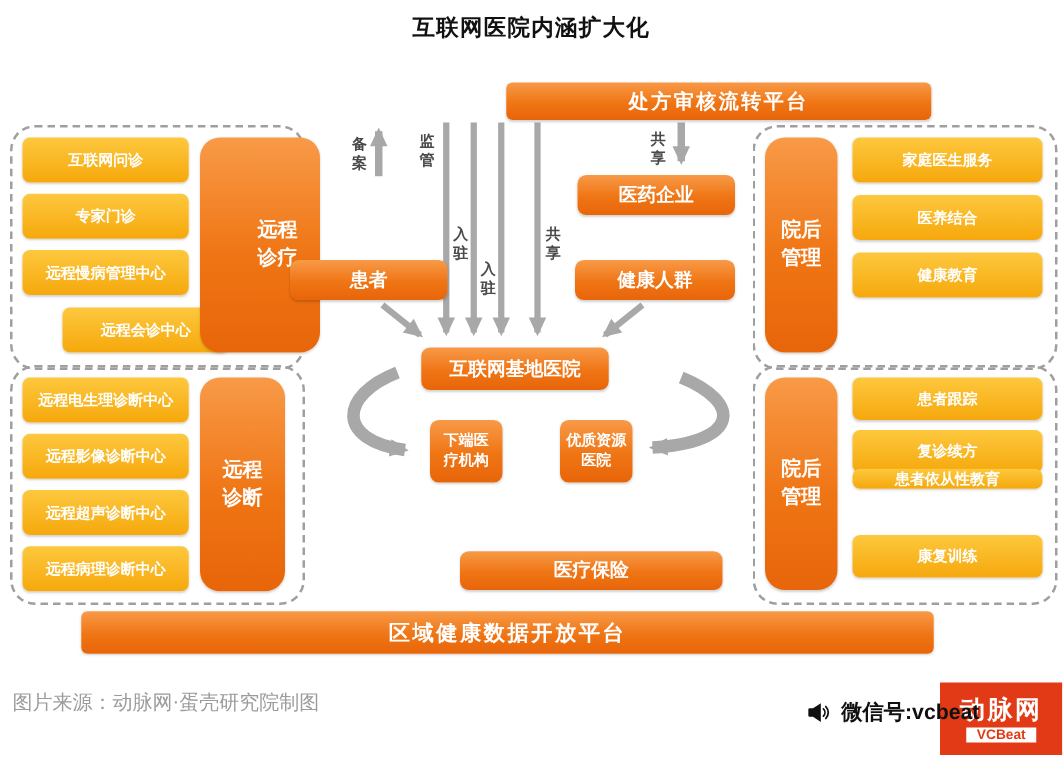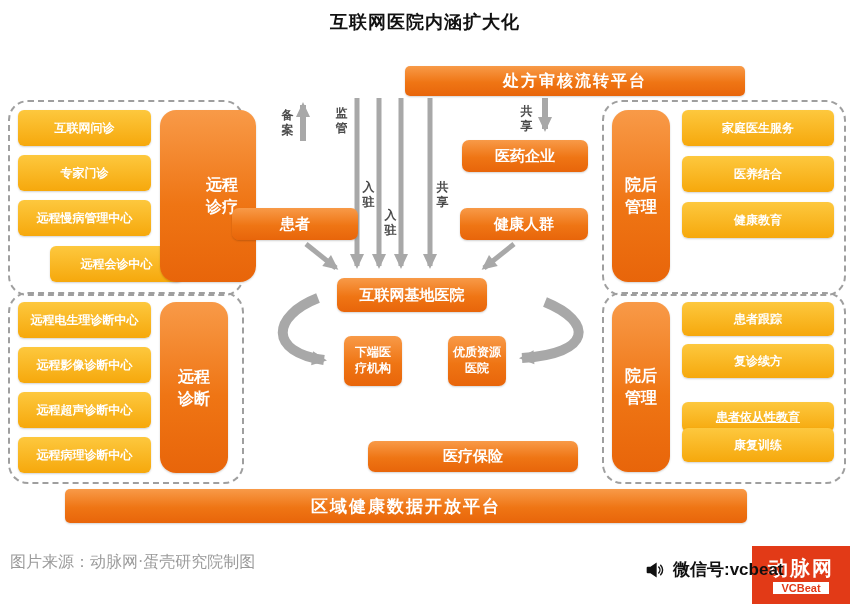--- a/index.html
+++ b/index.html
@@ -84,21 +84,21 @@
   </div>
   <div class="box yellow" style="left:682px;top:110px;width:152px;height:36px;">家庭医生服务</div>
   <div class="box yellow" style="left:682px;top:156px;width:152px;height:36px;">医养结合</div>
   <div class="box yellow" style="left:682px;top:202px;width:152px;height:36px;">健康教育</div>
 
   <div class="box orange tall" style="left:612px;top:302px;width:58px;height:170px;">
     <span class="wrap2">院后管理</span>
   </div>
   <div class="box yellow" style="left:682px;top:302px;width:152px;height:34px;">患者跟踪</div>
   <div class="box yellow" style="left:682px;top:344px;width:152px;height:34px;">复诊续方</div>
-  <div class="box yellow" style="left:682px;top:402px;width:152px;height:30px;text-decoration:underline;">患者依从性教育</div>
+  <div class="box yellow" style="left:682px;top:375px;width:152px;height:16px;">患者依从性教育</div>
   <div class="box yellow" style="left:682px;top:428px;width:152px;height:34px;">康复训练</div>
 
   <div class="box orange cbox" style="left:462px;top:140px;width:126px;height:32px;">医药企业</div>
   <div class="box orange cbox" style="left:232px;top:208px;width:126px;height:32px;">患者</div>
   <div class="box orange cbox" style="left:337px;top:278px;width:150px;height:34px;">互联网基地医院</div>
   <div class="box orange cbox" style="left:460px;top:208px;width:128px;height:32px;">健康人群</div>
   <div class="box orange small-c" style="left:344px;top:336px;width:58px;height:50px;">
     <span class="wrap3">下端医疗机构</span>
   </div>
   <div class="box orange small-c" style="left:448px;top:336px;width:58px;height:50px;">

